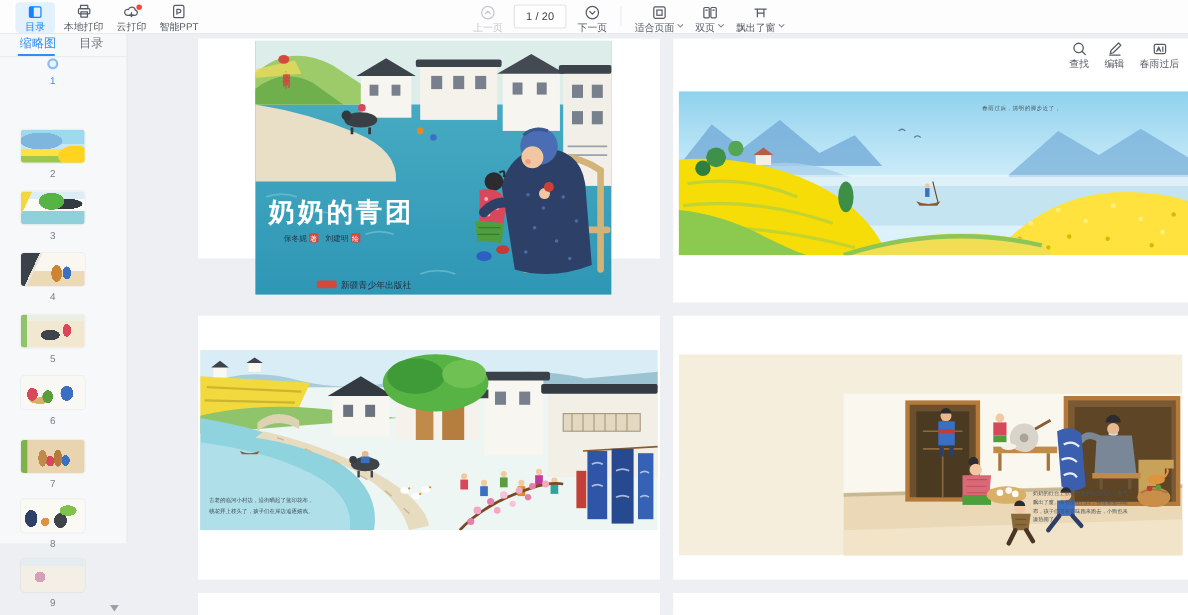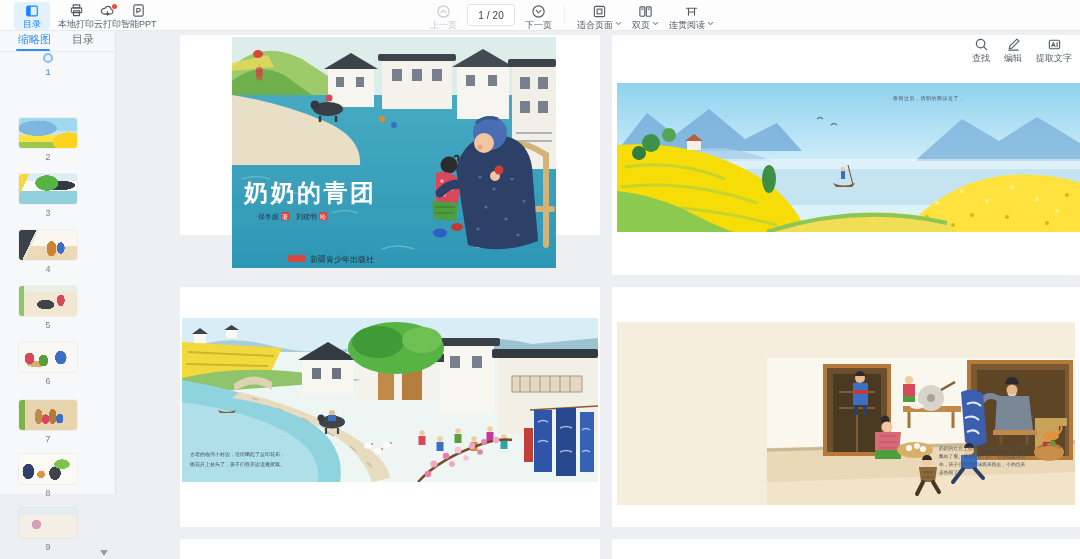--- a/index.html
+++ b/index.html
@@ -9,34 +9,34 @@
 
   
   .toolbar{position:absolute;left:0;top:0;width:1080px;height:30px;background:#fdfdfe;
            border-bottom:1px solid #e7e9ec;z-index:10;}
   .tb-item{display:flex;flex-direction:column;align-items:center;justify-content:flex-start;
            gap:1px;padding-top:3px;color:#565c66;font-size:9px;line-height:10px;cursor:pointer;white-space:nowrap;}
   .tb-item svg{display:block;}
   .tb-item .lbl-row{display:flex;align-items:flex-start;gap:2px;}
   .tb-catalog{position:absolute;left:14px;top:2px;width:36px;height:26px;border-radius:4px;
               background:#e3f1fd;color:#1583ff;padding-top:2px;}
-  .tb-left{position:absolute;left:58px;top:0;display:flex;}
+  .tb-left{position:absolute;left:58px;top:0;display:flex;gap:12px;}
   .tb-center{position:absolute;left:430px;top:0;display:flex;align-items:center;gap:10px;height:30px;}
   .tb-right{position:absolute;right:8px;top:0;display:flex;gap:14px;margin-top:34px;}
   .pagebox{width:46px;height:20px;border:1px solid #e0e3e8;border-radius:3px;background:#fff;
            display:flex;align-items:center;justify-content:center;gap:3px;font-size:10px;color:#3c424c;}
   .tb-disabled{color:#c5c9cf;cursor:default;}
   .tb-sep{width:1px;height:18px;background:#ebedf0;margin:0 2px;}
   .clouddot{position:absolute;width:5px;height:5px;border-radius:50%;background:#f5483d;
             margin-left:14px;margin-top:1px;}
   .cloudwrap{position:relative;}
 
   
   .sidebar{position:absolute;left:0;top:30px;width:115px;height:464px;background:#f7f8fa;
-           border-right:1px solid #e4e6ea;z-index:5;font-family:Liberation Mono, monospace;}
+           border-right:1px solid #e4e6ea;z-index:5;}
   .tabs{position:absolute;left:0;top:0;width:115px;height:21px;border-bottom:1px solid #e8eaed;}
   .tab{position:absolute;top:0;height:20px;font-size:11px;line-height:20px;color:#6b707a;cursor:pointer;}
   .tab-active{color:#2f8ef4;}
   .tab-underline{position:absolute;left:16px;top:19px;width:34px;height:2px;background:#2f8ef4;border-radius:1px;}
   .thumb-item{position:absolute;left:0;width:96px;display:flex;flex-direction:column;align-items:center;cursor:pointer;}
   .tnum{margin-top:5px;font-size:9px;color:#7a8085;}
   .tnum-active{color:#2f8ef4;}
   .t1w{border:2px solid #8abdf2;background:#eaf4fe;border-radius:6px;padding:3px;}
   .ti{width:58px;height:30px;border-radius:3px;background-color:#fff;box-shadow:0 0 0 1px rgba(0,0,0,.04);}
   .t1i{width:56px;height:36px;border-radius:3px;
@@ -210,21 +210,21 @@
           </svg>
       </span>
     </div>
     <div class="tb-item">
       <span>
         <svg width="15" height="15" viewBox="0 0 16 16" fill="none" stroke="currentColor" stroke-width="1.2" stroke-linecap="round">
             <path d="M2.5,4.5 h11 M4.8,4.5 v7.5 M11.2,4.5 v7.5 M4.8,8.5 h6.4"></path>
           </svg>
       </span>
       <span class="lbl-row">
-        <span>连贯阅读</span>
+        <span>飘出了窗</span>
         <svg width="7" height="7" viewBox="0 0 8 8" fill="none" stroke="#8a8f98" stroke-width="1.2" stroke-linecap="round">
             <polyline points="1.5,2.8 4,5.2 6.5,2.8"></polyline>
           </svg>
       </span>
     </div>
   </div>
 
   <div class="tb-right">
     <div class="tb-item">
       <span>
@@ -244,21 +244,21 @@
       </span>
       <span>编辑</span>
     </div>
     <div class="tb-item">
       <span>
         <svg width="15" height="15" viewBox="0 0 16 16" fill="none" stroke="currentColor" stroke-width="1.2" stroke-linejoin="round">
             <rect x="2.5" y="3.5" width="11" height="9" rx="1.5"></rect>
             <path d="M5,10.3 L6.8,6 L8.6,10.3 M5.7,8.9 h2.2 M10.8,6 v4.3" stroke-linecap="round"></path>
           </svg>
       </span>
-      <span>提取文字</span>
+      <span>春雨过后</span>
     </div>
   </div>
 </div>
 
 <div class="sidebar">
   <div class="tabs">
     <span class="tab tab-active" style="left:18px;">缩略图</span>
     <span class="tab" style="left:72px;">目录</span>
     <span class="tab-underline"></span>
   </div>

